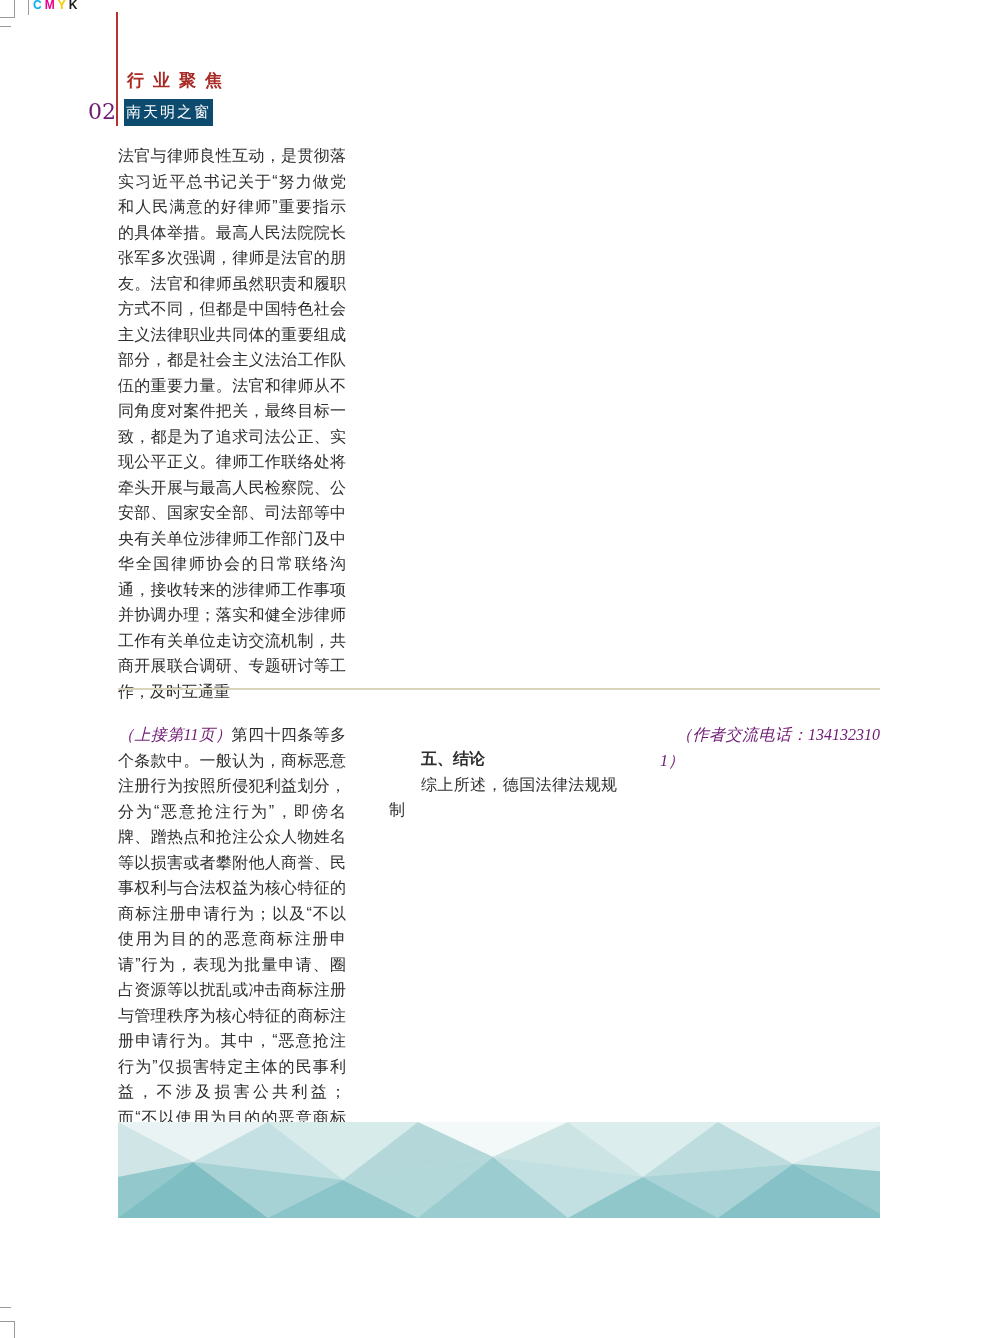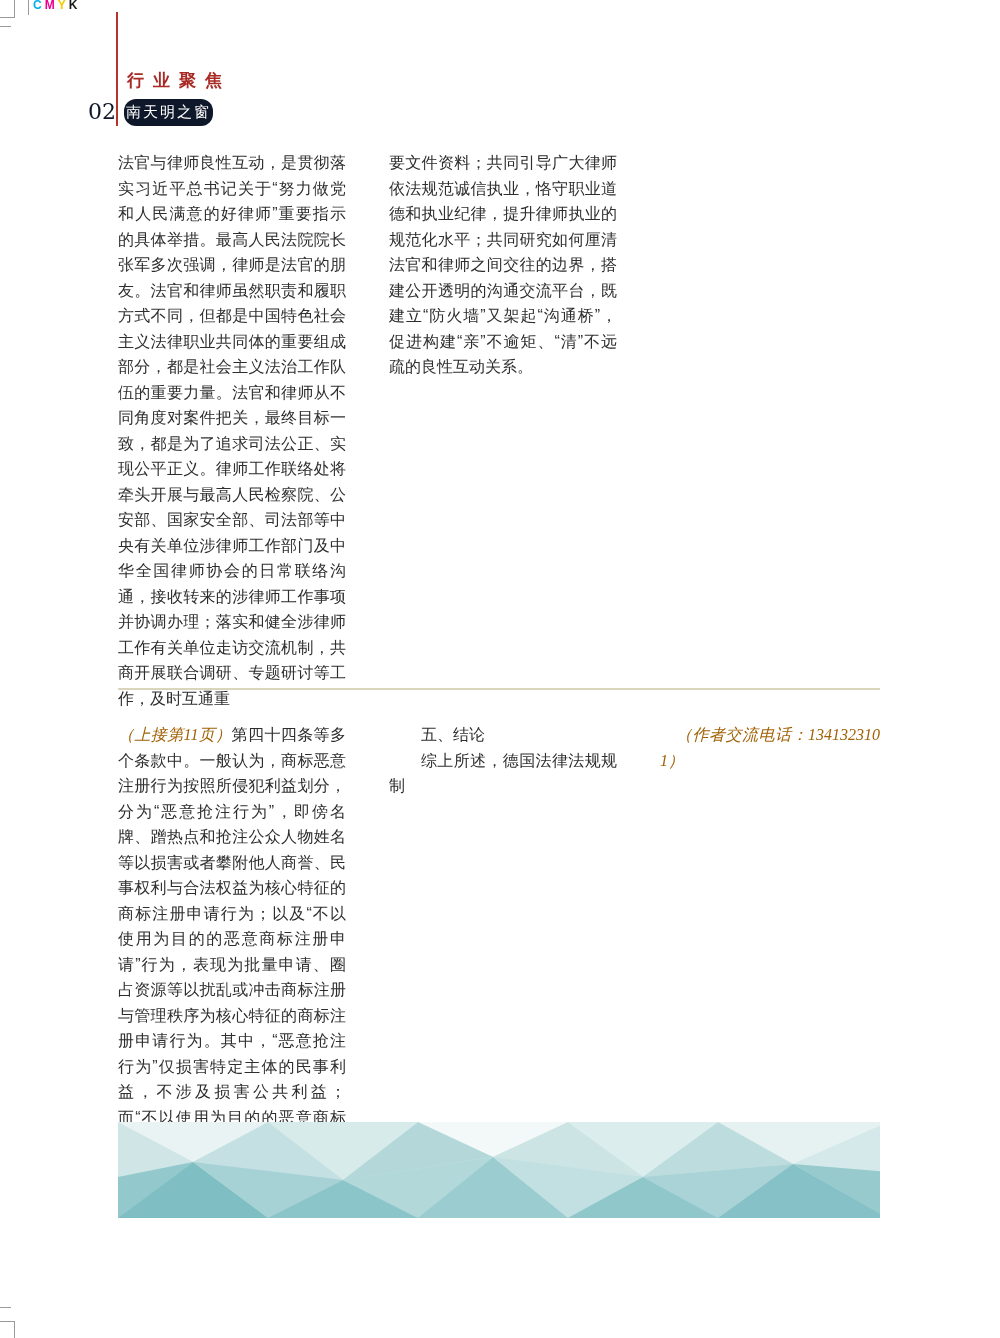--- a/index.html
+++ b/index.html
@@ -7,39 +7,39 @@
         font-family:"Liberation Sans",sans-serif;}
 
   
   .mark{position:absolute;background:#9a9a9a;}
   .cmyk{position:absolute;left:33px;top:-2px;font-size:12px;font-weight:bold;
         letter-spacing:3px;font-family:"Liberation Sans",sans-serif;}
   .cmyk span{display:inline;}
 
   
   .page-number{position:absolute;left:88px;top:99px;font-family:"DejaVu Serif",serif;
-               font-size:22px;color:#0f172a;}
+               font-size:22px;color:#701a75;}
   .red-rule{position:absolute;left:116px;top:12px;width:2px;height:114px;background:#b5332e;}
   .section-title{position:absolute;left:127px;top:69px;font-size:17px;font-weight:bold;
                  color:#a92a25;letter-spacing:9px;}
-  .badge{position:absolute;left:124px;top:99px;width:89px;height:27px;background:#0f172a;
+  .badge{position:absolute;left:124px;top:99px;width:89px;height:27px;background:#0c4a6e;
          color:#ffffff;font-family:"Liberation Serif",serif;font-size:15px;
-         letter-spacing:2px;text-align:center;line-height:27px;border-radius:12px;}
+         letter-spacing:2px;text-align:center;line-height:27px;}
 
   
   .article{position:absolute;left:118px;width:770px;}
-  .article-top{top:150px;height:512px;}
+  .article-top{top:143px;height:512px;}
   .article-bottom{top:722px;height:410px;}
   .col{position:absolute;top:0;width:228px;}
   .col1{left:0;} .col2{left:271px;} .col3{left:542px;}
   .pt{margin:0;font-size:16px;line-height:25.5px;color:#2e2e2e;text-align:justify;
       text-justify:inter-character;word-break:break-all;}
   .indent{text-indent:2em;}
-  .bold-line{font-weight:normal;}
-  .kai{font-family:"Liberation Serif",serif;font-style:italic;color:#a16207;}
+  .bold-line{font-weight:bold;margin-top:24px;}
+  .kai{font-family:"Liberation Serif",serif;font-style:italic;color:#701a75;}
   .note-line{text-indent:1em;}
 
   
   .divider{position:absolute;left:118px;top:688px;width:770px;height:2px;background:#d9d5bd;}
 
   
   .poly-band{position:absolute;left:118px;top:1122px;width:770px;height:96px;}
 </style>
 </head>
 <body>
@@ -57,21 +57,20 @@
   <div class="page-number">02</div>
   <div class="red-rule"></div>
   <div class="section-title">行业聚焦</div>
   <div class="badge">南天明之窗</div>
 
   <div class="article article-top">
     <div class="col col1">
       <p class="pt"><span>法官与律师良性互动，是贯彻落实习近平总书记关于“努力做党和人民满意的好律师”重要指示的具体举措。最高人民法院院长张军多次强调，律师是法官的朋友。法官和律师虽然职责和履职方式不同，但都是中国特色社会主义法律职业共同体的重要组成部分，都是社会主义法治工作队伍的重要力量。法官和律师从不同角度对案件把关，最终目标一致，都是为了追求司法公正、实现公平正义。律师工作联络处将牵头开展与最高人民检察院、公安部、国家安全部、司法部等中央有关单位涉律师工作部门及中华全国律师协会的日常联络沟通，接收转来的涉律师工作事项并协调办理；落实和健全涉律师工作有关单位走访交流机制，共商开展联合调研、专题研讨等工作，及时互通重</span></p>
     </div>
     <div class="col col2">
-      <p class="pt"><span>要文件资料；共同引导广大律师依法规范诚信执业，恪守职业道德和执业纪律，提升律师执业的规范化水平；共同研究如何厘清法官和律师之间交往的边界，搭建公开透明的沟通交流平台，既建立“防火墙”又架起“沟通桥”，促进构建“亲”不逾矩、“清”不远疏的良性互动关系。</span></p>
     </div>
     <div class="col col3">
     </div>
   </div>
 
   <div class="divider"></div>
 
   <div class="article article-bottom">
     <div class="col col1">
       <p class="pt"><i class="kai">（上接第11页）</i><span>第四十四条等多个条款中。一般认为，商标恶意注册行为按照所侵犯利益划分，分为“恶意抢注行为”，即傍名牌、蹭热点和抢注公众人物姓名等以损害或者攀附他人商誉、民事权利与合法权益为核心特征的商标注册申请行为；以及“不以使用为目的的恶意商标注册申请”行为，表现为批量申请、圈占资源等以扰乱或冲击商标注册与管理秩序为核心特征的商标注册申请行为。其中，“恶意抢注行为”仅损害特定主体的民事利益，不涉及损害公共利益；而“不以使用为目的的恶意商标注册”损害的是公共利益，包括明显</span></p>

